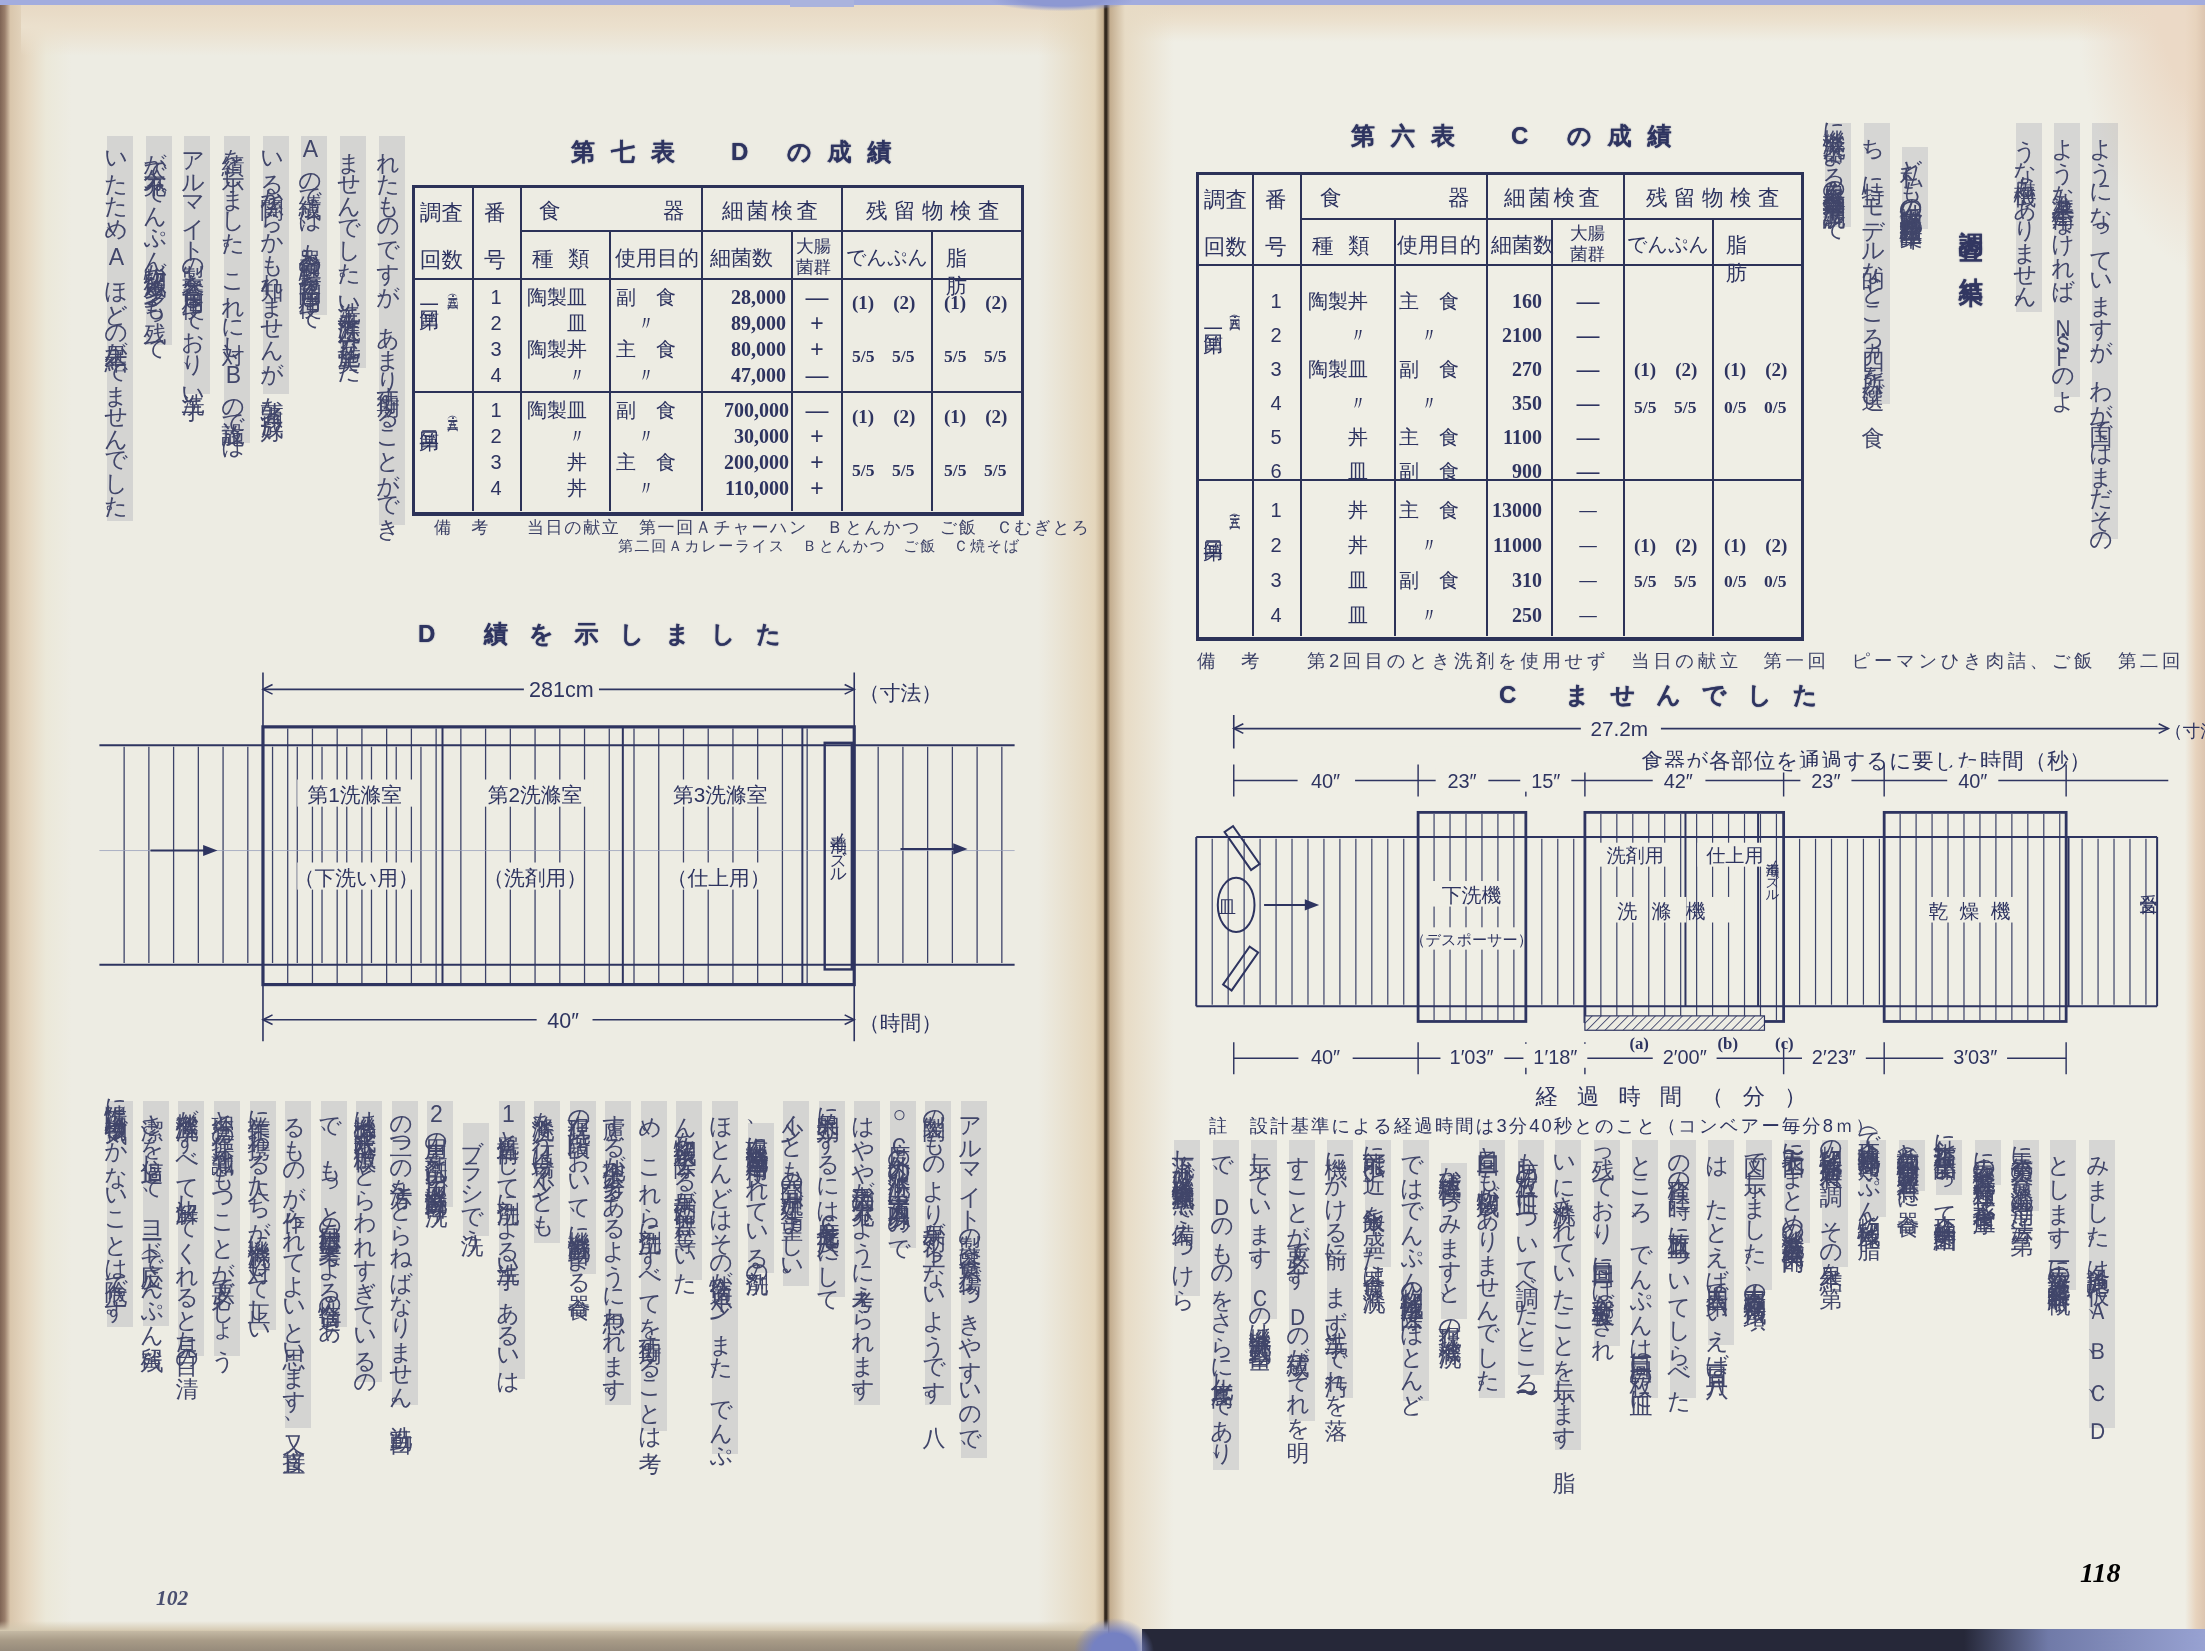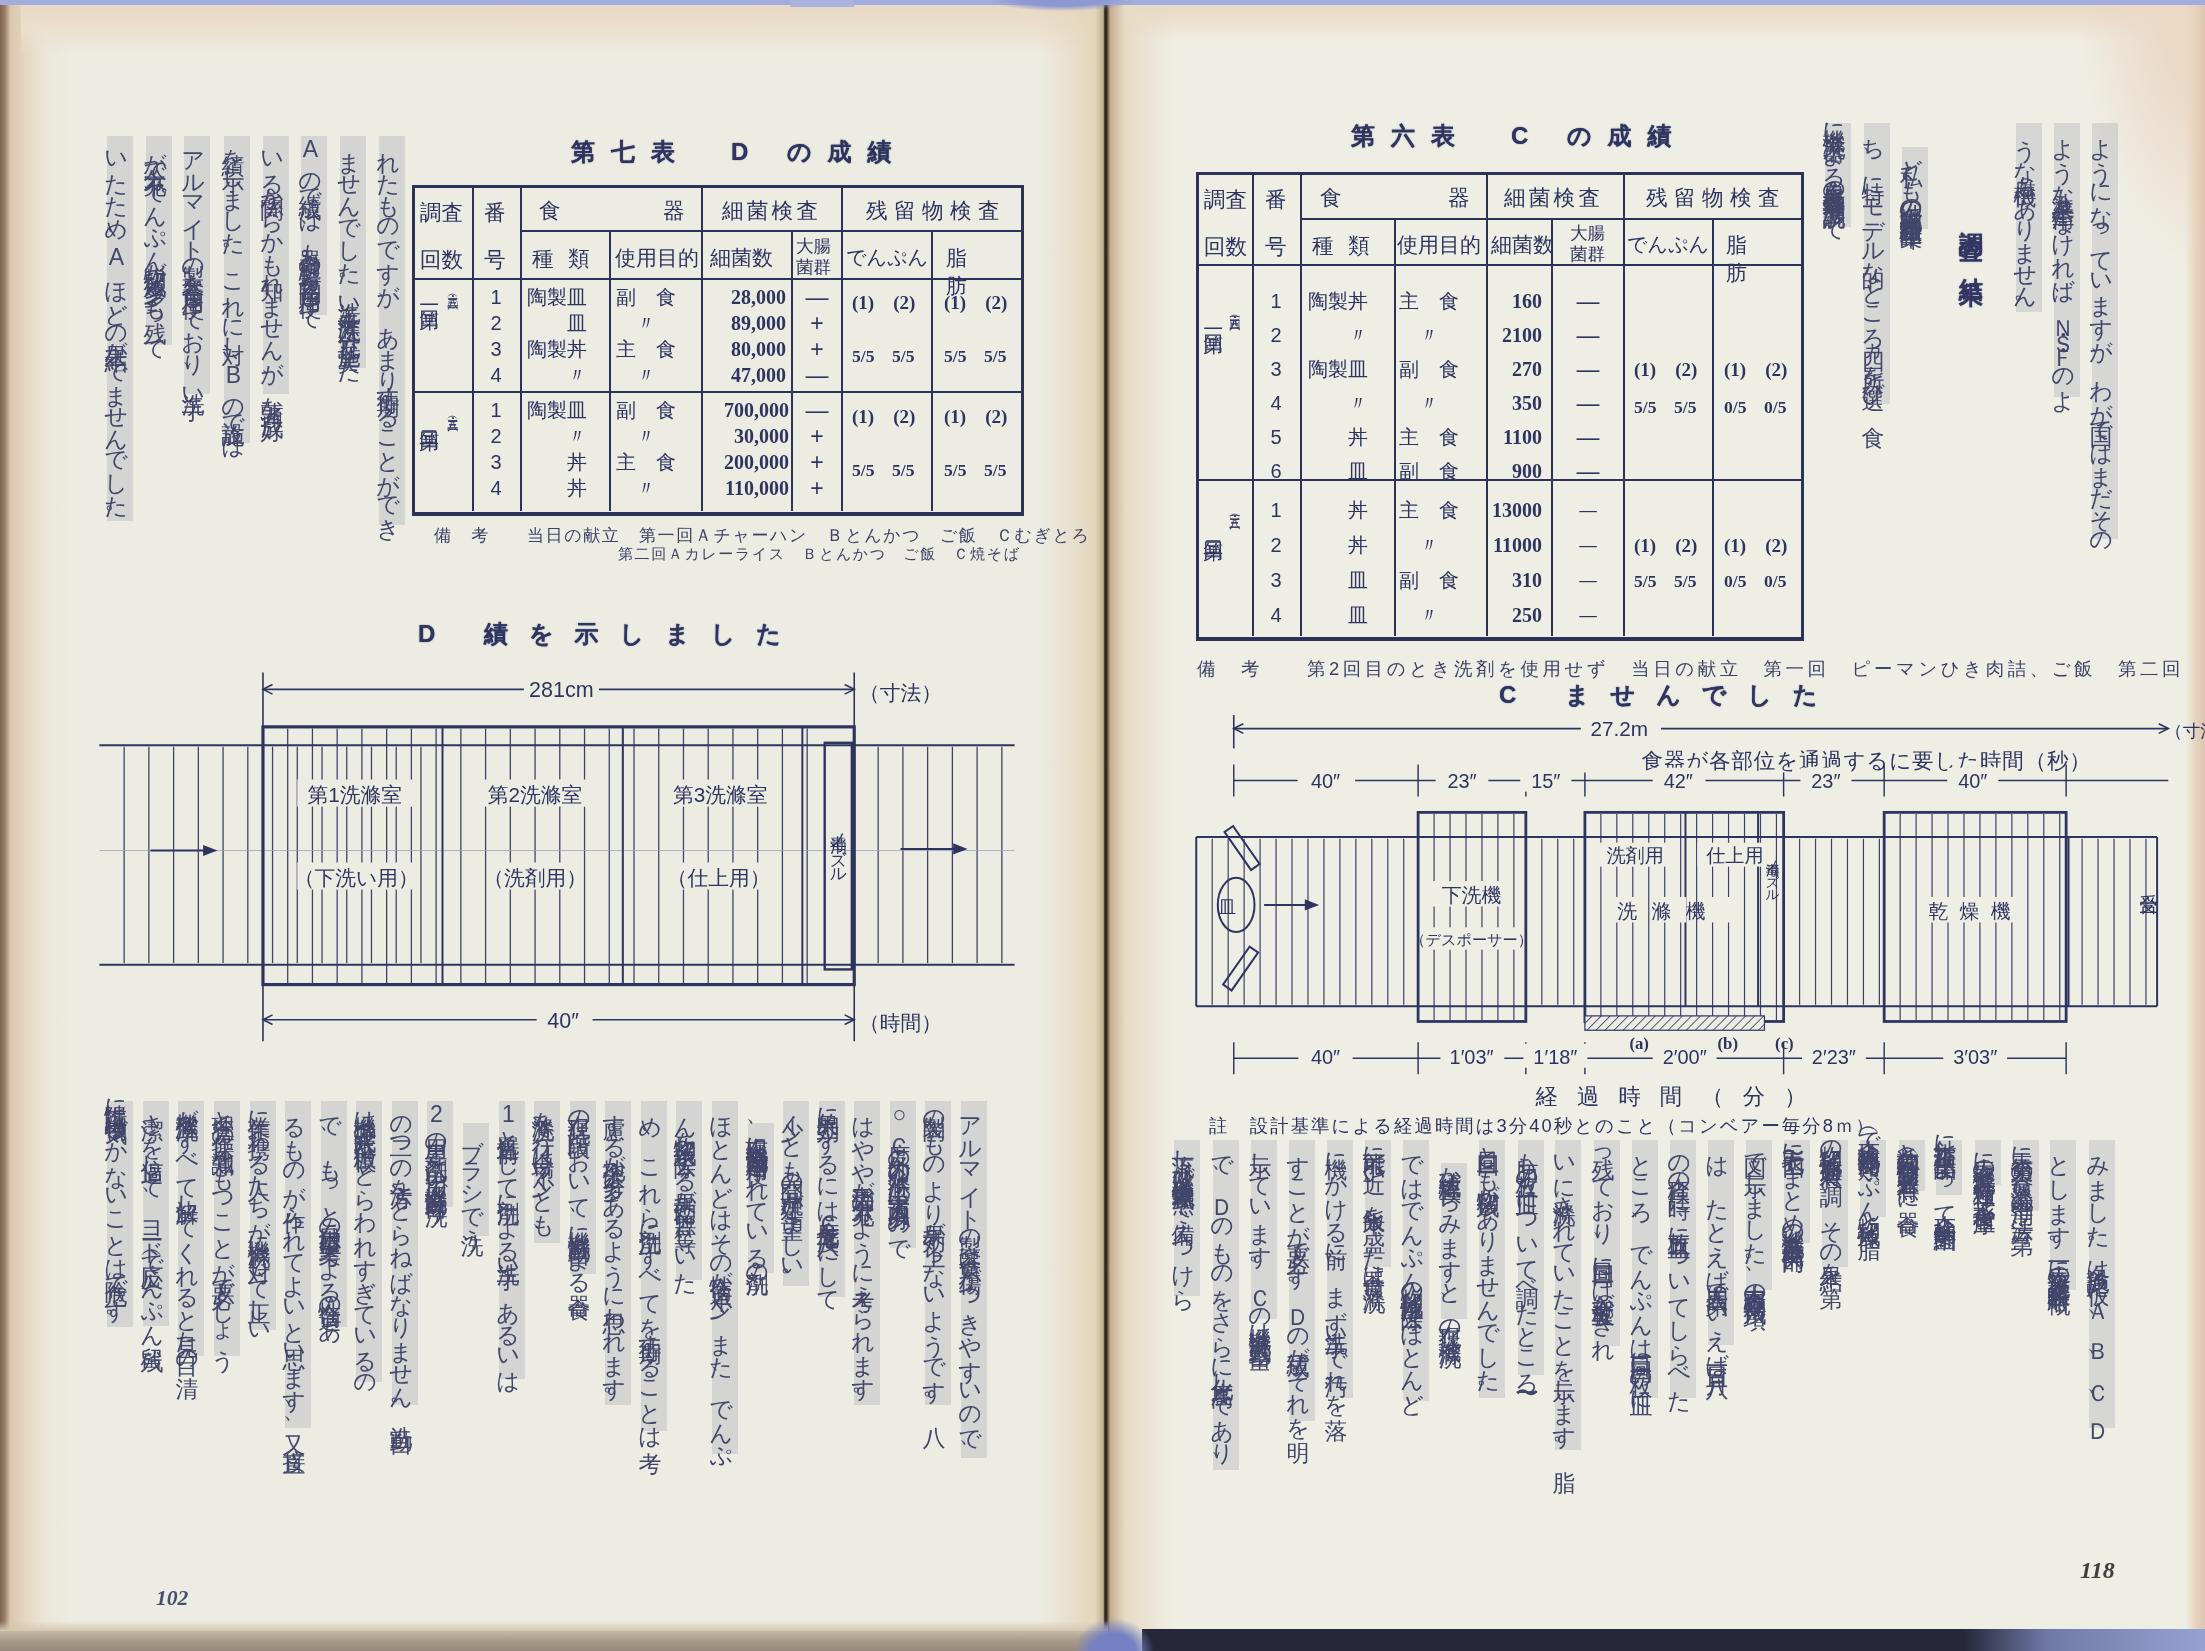--- a/index.html
+++ b/index.html
@@ -1,21 +1,21 @@
 <!DOCTYPE html>
 <html style="font-size:12.8px"><head>
 <meta charset="utf-8">
 <style>
   html,body{margin:0;padding:0;}
   body{width:2205px;height:1651px;position:relative;overflow:hidden;background:#a4aedd;font-family:"Liberation Sans",sans-serif;}
   .abs{position:absolute;}
   .v{position:absolute;writing-mode:vertical-rl;text-orientation:upright;font-family:"Liberation Sans",sans-serif;font-size:23px;letter-spacing:-3px;color:#41466a;width:25.5px;white-space:nowrap;background:rgba(74,79,116,0.15);}
   .vh{position:absolute;writing-mode:vertical-rl;font-family:"Liberation Sans",sans-serif;color:#323761;font-weight:bold;white-space:nowrap;text-shadow:0 0 1.2px #323761;}
   .hd{position:absolute;font-family:"Liberation Sans",sans-serif;color:#2e3460;font-weight:bold;white-space:nowrap;text-shadow:0 0 1.2px #2e3460;}
-  .ht{position:absolute;font-family:"Liberation Sans",sans-serif;color:#3c4166;white-space:nowrap;margin-top:8px;}
+  .ht{position:absolute;font-family:"Liberation Sans",sans-serif;color:#3c4166;white-space:nowrap;}
   .num{font-family:"Liberation Serif",serif;font-weight:bold;}
   .vt{letter-spacing:-4px !important;}
 </style>
 </head>
 <body>
 
 <div class="abs" style="left:0;top:0;width:2205px;height:1651px;background:#ecebe1;"></div>
 
 <div class="abs" style="left:0px;top:0px;width:1108px;height:1634px;background:linear-gradient(90deg,#7e6354 0px,#9a7f6c 4.8px,#d9c6ac 10.4px,#e6d8c2 27px,#ebe8d9 46px,#edece3 72px,#edece3 100%);"></div>
 
@@ -520,14 +520,14 @@
 <div class="v" style="left:1327px;top:1140px;">機にかける前に、まず手洗いで汚れを落</div>
 
 <div class="v" style="left:1289px;top:1140px;">すことが必要です。Ｄの成績がそれを明</div>
 
 <div class="v" style="left:1251px;top:1140px;">示しています。Ｃの洗滌機は全自動式</div>
 
 <div class="v" style="left:1213px;top:1140px;">で、Ｄのものをさらに高度化してあり、</div>
 
 <div class="v" style="left:1174px;top:1140px;">下流し機及び熱風乾燥機まで備えつけら</div>
 
-<div class="abs num" style="left:2080px;top:1557px;font-size:24px;font-style:italic;color:#404040;">118</div>
+<div class="abs num" style="left:2080px;top:1557px;font-size:28px;font-style:italic;color:#000000;">118</div>
 
 
 </body></html>

